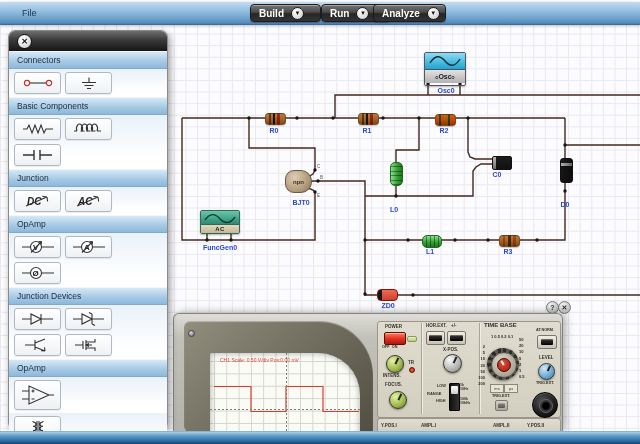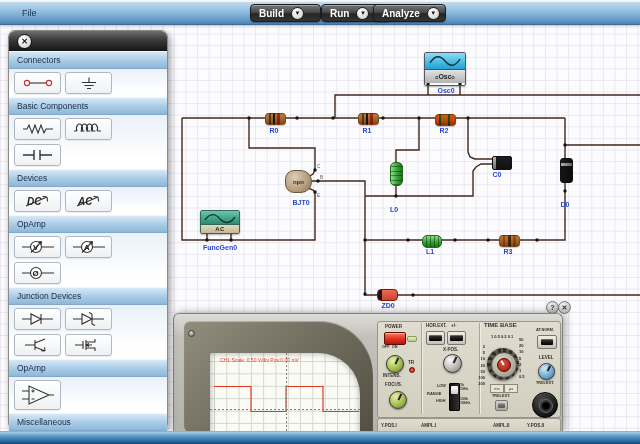--- a/index.html
+++ b/index.html
@@ -310,21 +310,21 @@
         <path d="M3,9 H6 M6,9 a3,4.5 0 1 1 5,0 a3,4.5 0 1 1 5,0 a3,4.5 0 1 1 5,0 a3,4.5 0 1 1 5,0 M26,9 h4 M9.5,9 h4 M15.5,9 h4 M21.5,9 h3"></path>
         </svg>
     </div>
     <div class="item">
       <svg width="36" height="14" viewBox="0 0 36 14">
         <path d="M3,7 H14 M14,2 V12 M20,2 V12 M20,7 H32" stroke-width="1.4"></path>
         </svg>
     </div>
   </div>
 
-  <div class="sec-bar">Devices</div>
+  <div class="sec-bar">Junction</div>
   <div class="sec-items">
     <div class="item">
       <svg width="36" height="14" viewBox="0 0 36 14">
         <text x="7" y="11" font-size="10" font-style="italic" font-weight="bold" stroke="none" fill="#222">DC</text>
         <path d="M6,12 L27,3 M27,3 l-4.5,-0.6 M27,3 l0.6,4.5"></path>
         </svg>
     </div>
     <div class="item">
       <svg width="36" height="14" viewBox="0 0 36 14">
         <text x="7" y="11" font-size="10" font-style="italic" font-weight="bold" stroke="none" fill="#222">AC</text>
@@ -386,21 +386,20 @@
 
   <div class="sec-bar">OpAmp</div>
   <div class="sec-items">
     <div class="item tall">
       <svg width="36" height="24" viewBox="0 0 36 24">
         <path d="M2,8 H9 M2,16 H9 M9,3 V21 L29,12 Z M29,12 H34 M11.5,8 h3 M13,6.5 v3 M11.5,16 h3"></path>
         </svg>
     </div>
   </div>
 
-  <div class="sec-bar">Miscellaneous</div>
   <div class="sec-items">
     <div class="item mid">
       <svg width="36" height="18" viewBox="0 0 36 18">
         <path d="M13,2 c4,0 4,4.3 0,4.3 c4,0 4,4.3 0,4.3 c4,0 4,4.3 0,4.3 M23,2 c-4,0 -4,4.3 0,4.3 c-4,0 -4,4.3 0,4.3 c-4,0 -4,4.3 0,4.3 M17,1 V16 M19,1 V16 M13,2 V1 M13,15 V16 M23,2 V1 M23,15 V16"></path>
         </svg>
     </div>
   </div>
 </div>
 
 <div class="circbtn" style="left:546px;top:301px;">?</div>

